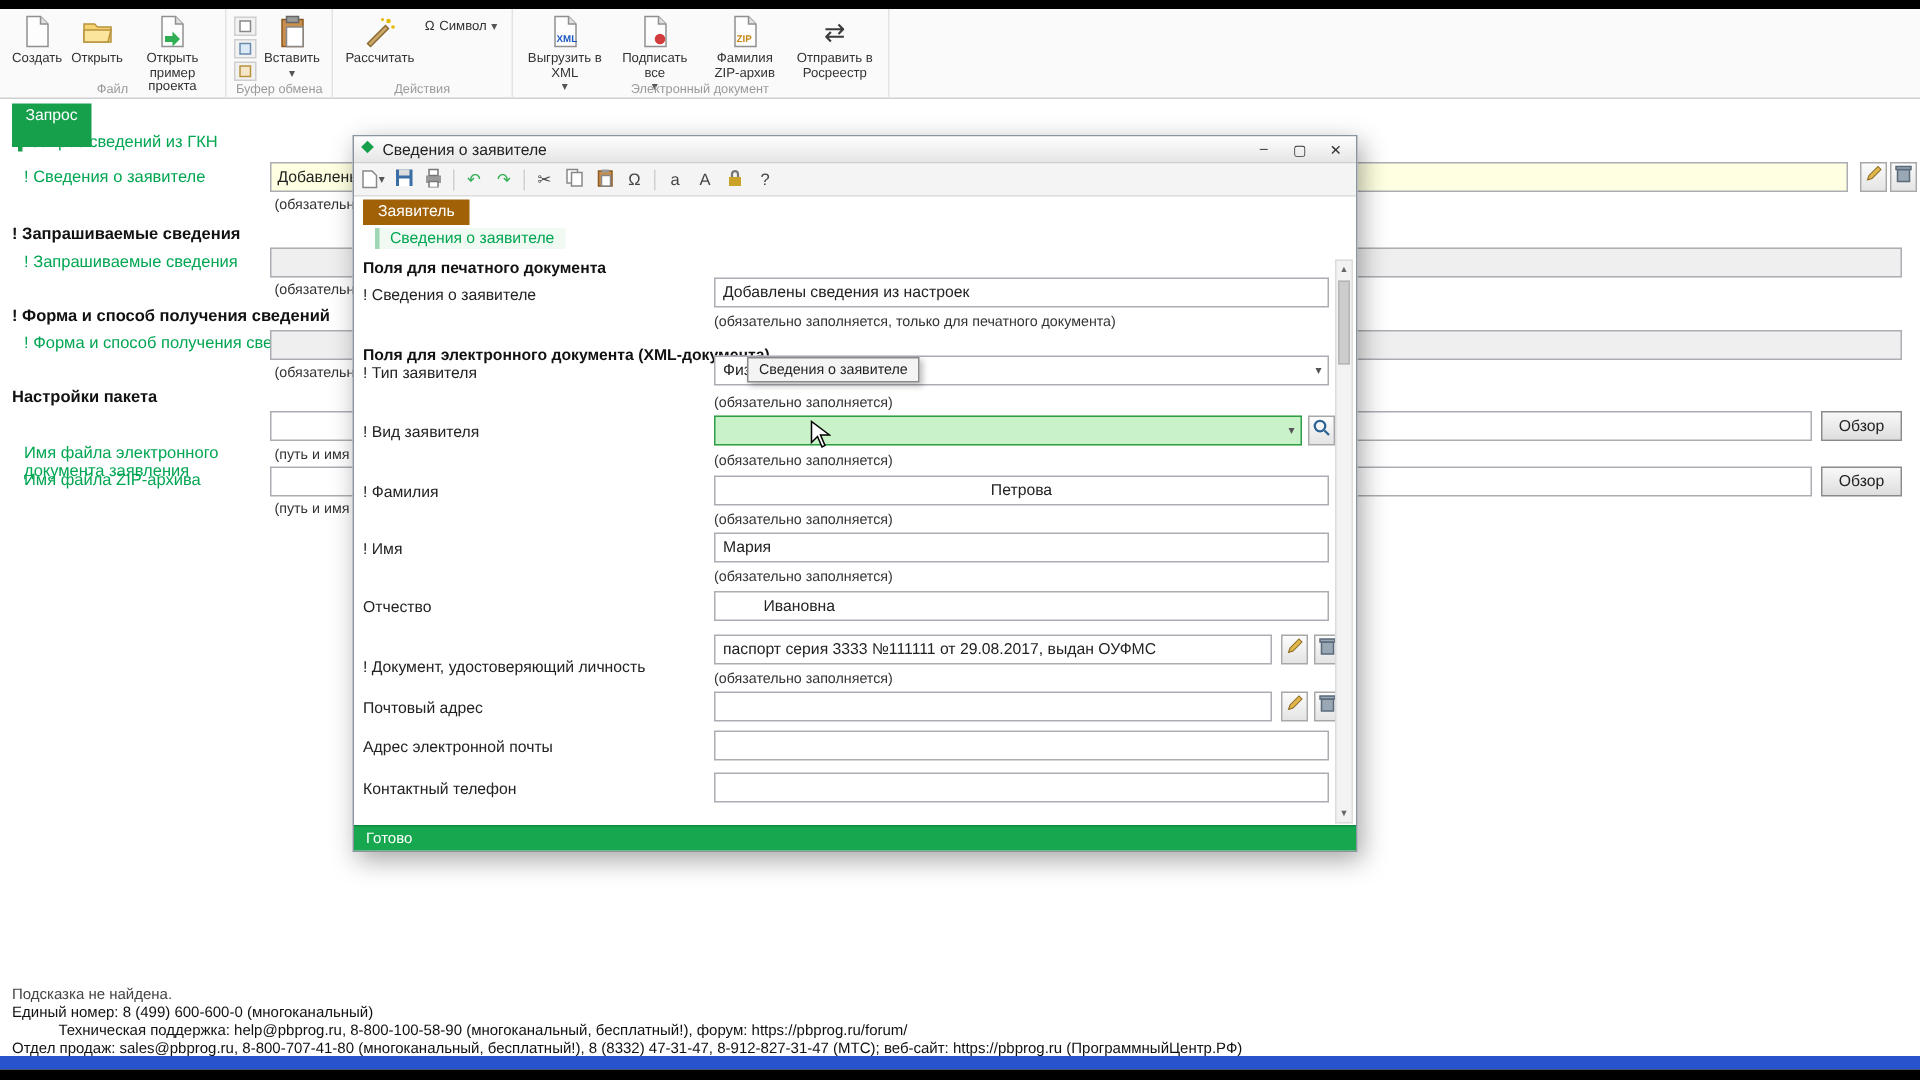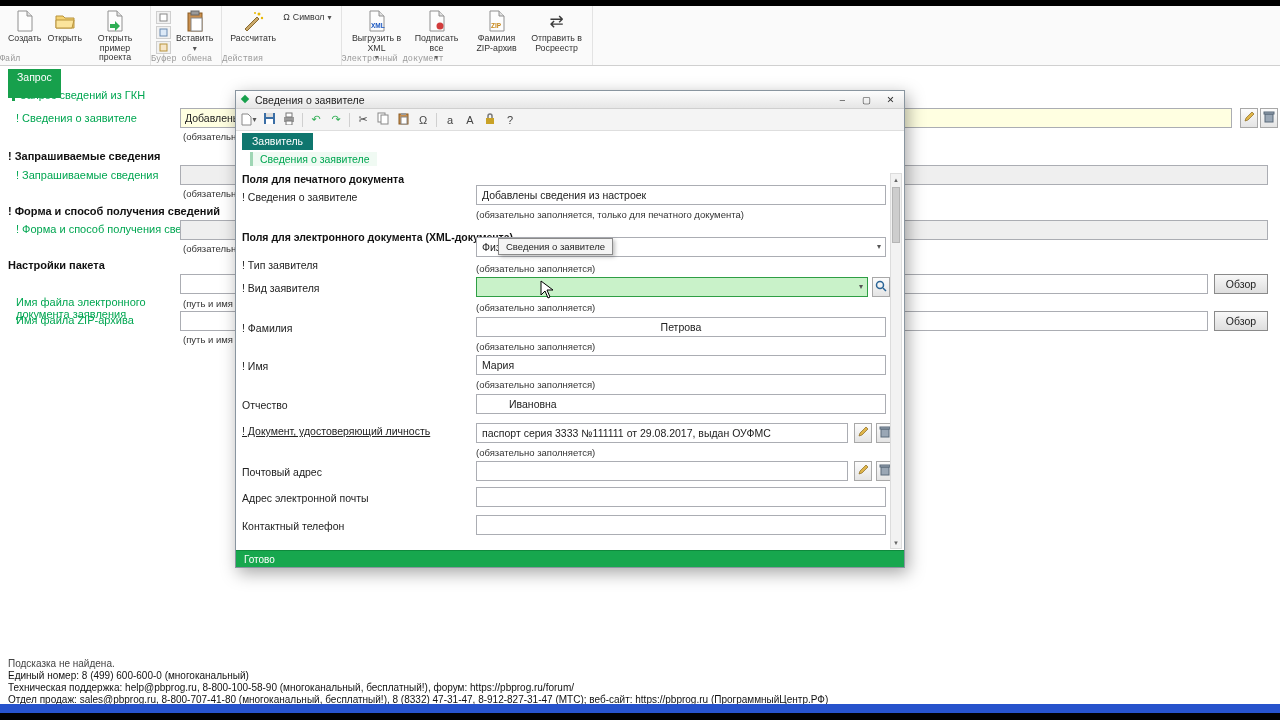--- a/index.html
+++ b/index.html
@@ -6,21 +6,21 @@
   body { background:#444; }
   .screen { position:relative; width:1280px; height:720px; background:#fff; overflow:hidden; }
   .letterbox { position:absolute; left:0; width:100%; background:#000; }
   .lb-top { top:0; height:6px; }
   .lb-bottom { top:713px; height:7px; }
   .blue-strip { position:absolute; left:0; top:704px; width:100%; height:9px; background:#2753cc; }
 
   
   .ribbon { position:absolute; left:0; top:6px; width:100%; height:60px; background:#fafafa; border-bottom:1px solid #d0d0d0; display:flex; align-items:stretch; }
   .rgroup { position:relative; display:flex; align-items:flex-start; padding:2px 5px 12px 5px; border-right:1px solid #e3e3e3; }
-  .rgroup-label { position:absolute; bottom:1px; left:0; right:0; text-align:left; font-size:8.5px; color:#9a9a9a;font-family:Liberation Mono, monospace; }
+  .rgroup-label { position:absolute; bottom:1px; left:0; right:0; text-align:center; font-size:8.5px; color:#9a9a9a; }
   .rbtn { display:flex; flex-direction:column; align-items:center; gap:1px; padding:1px 3px; font-size:8.8px; color:#333; text-align:center; line-height:1.1; max-width:60px; cursor:default; }
   .rbtn .ic { height:24px; display:flex; align-items:center; justify-content:center; }
   .mini-col { display:flex; flex-direction:column; gap:2px; padding-top:3px; margin-right:2px; }
   .mini-btn { width:15px; height:13px; border:1px solid #cfcfcf; background:#f2f2f2; display:flex; align-items:center; justify-content:center; }
   .rbtn-inline { display:flex; align-items:center; gap:3px; font-size:8.8px; color:#333; height:18px; padding:1px 4px; }
   .caret { font-size:8px; color:#555; }
   .glyph-ic { font-size:17px; color:#3a3a3a; line-height:1; }
 
   
   .sb-tab { position:absolute; left:8px; top:69px; background:#17a04c; color:#fff; font-size:10.5px; padding:2px 9px 15px; z-index:5; }
@@ -38,21 +38,21 @@
 
   
   .dialog { position:absolute; left:235px; top:90px; width:670px; height:478px; background:#fff; border:1px solid #89959f; box-shadow:3px 5px 16px rgba(0,0,0,.35); z-index:40; }
   .dlg-title { position:absolute; left:0; top:0; right:0; height:18px; background:linear-gradient(#fdfdfd,#e6e6e6); border-bottom:1px solid #cfcfcf; display:flex; align-items:center; padding:0 4px; gap:5px; font-size:10.5px; color:#222; }
   .dlg-title .grow { flex:1; }
   .win-btn { width:19px; height:14px; display:flex; align-items:center; justify-content:center; font-size:9.5px; color:#333; }
   .dlg-toolbar { position:absolute; left:0; top:18px; right:0; height:22px; background:#f4f4f4; border-bottom:1px solid #dedede; display:flex; align-items:center; gap:2px; padding:0 4px; }
   .tbtn { min-width:18px; height:18px; display:flex; align-items:center; justify-content:center; font-size:11px; color:#444; }
   .tbtn.green { color:#2fae54; }
   .tsep { width:1px; height:14px; background:#d0d0d0; margin:0 2px; }
-  .dlg-tab { position:absolute; left:6px; top:42px; background:#0f766e; color:#fff; font-size:10.5px; padding:2px 10px 3px; }
+  .dlg-tab { position:absolute; left:6px; top:42px; background:#a16207; color:#fff; font-size:10.5px; padding:2px 10px 3px; }
   .dlg-bc { position:absolute; left:14px; top:61px; font-size:10.5px; color:#00a651; border-left:3px solid #9fd6b4; background:#f0faf3; padding:1px 7px; }
   .f-label { position:absolute; left:6px; font-size:10.5px; color:#222; width:228px; line-height:1.2; }
   .f-sec { position:absolute; left:6px; font-size:10.5px; font-weight:bold; color:#111; }
   .d-field { position:absolute; left:240px; width:410px; height:20px; border:1px solid #abadb3; background:#fff; font-size:10.5px; padding:3px 5px; color:#222; white-space:nowrap; overflow:hidden; }
   .d-hint { position:absolute; left:240px; font-size:9.5px; color:#333; }
   .dd-ar { position:absolute; right:4px; top:4px; font-size:8px; color:#555; }
   .f-green { background:#c9f2c9; border:1px solid #2e9e44; }
   .tooltip { position:absolute; left:262px; top:147px; background:#f4f4f4; border:1px solid #8a8a8a; box-shadow:2px 2px 4px rgba(0,0,0,.25); font-size:9.5px; color:#222; padding:2px 7px; z-index:60; white-space:nowrap; }
   .dlg-icon-btn { position:absolute; width:18px; height:20px; border:1px solid #a8a8a8; background:linear-gradient(#fcfcfc,#e4e4e4); display:flex; align-items:center; justify-content:center; }
   .dlg-status { position:absolute; left:0; right:0; bottom:0; height:17px; background:#17a74e; border-top:1px solid #0e8a3c; color:#fff; font-size:10px; display:flex; align-items:center; padding:0 8px; }
@@ -303,21 +303,21 @@
     <div class="dlg-bc">Сведения о заявителе</div>
 
     <div class="f-sec" style="top:82px;">Поля для печатного документа</div>
 
     <div class="f-label" style="top:100px;">! Сведения о заявителе</div>
     <div class="d-field f-yellow" style="top:94px;">Добавлены сведения из настроек</div>
     <div class="d-hint" style="top:118px;">(обязательно заполняется, только для печатного документа)</div>
 
     <div class="f-sec" style="top:140px;">Поля для электронного документа (XML-документа)</div>
 
-    <div class="f-label" style="top:152px;margin-top:16px;">! Тип заявителя</div>
+    <div class="f-label" style="top:152px;">! Тип заявителя</div>
     <div class="d-field f-gray" style="top:146px;">
       <span>Физи</span>
       <span class="dd-ar">▾</span>
     </div>
     <div class="tooltip">Сведения о заявителе</div>
     <div class="d-hint" style="top:172px;">(обязательно заполняется)</div>
 
     <div class="f-label" style="top:191px;">! Вид заявителя</div>
     <div class="d-field f-green" style="top:186px; width:392px;">
       <span></span>
@@ -335,21 +335,21 @@
     <div class="d-field" style="top:226px;text-align:center;">Петрова</div>
     <div class="d-hint" style="top:250px;">(обязательно заполняется)</div>
 
     <div class="f-label" style="top:269px;">! Имя</div>
     <div class="d-field" style="top:264px;">Мария</div>
     <div class="d-hint" style="top:288px;">(обязательно заполняется)</div>
 
     <div class="f-label" style="top:308px;">Отчество</div>
     <div class="d-field" style="top:303px;padding-left:32px;">Ивановна</div>
 
-    <div class="f-label" style="top:334px;text-decoration:underline;">! Документ, удостоверяющий личность</div>
+    <div class="f-label" style="top:348px;">! Документ, удостоверяющий личность</div>
     <div class="d-field" style="top:332px; width:372px;">паспорт серия 3333 №111111 от 29.08.2017, выдан ОУФМС</div>
     <div class="dlg-icon-btn" style="left:618px; top:332px;">
       <span><svg width="12" height="12">
             <path d="M2 10l1-3 6-6 2 2-6 6z" fill="#e0b54a" stroke="#8a6a20" stroke-width="0.7"></path>
           </svg></span>
     </div>
     <div class="dlg-icon-btn" style="left:640px; top:332px;">
       <span><svg width="12" height="13">
             <rect x="2" y="4" width="8" height="8" fill="#9aa7b5" stroke="#5a6a7a"></rect>
             <rect x="1" y="2" width="10" height="2" fill="#9aa7b5" stroke="#5a6a7a"></rect>
@@ -389,18 +389,18 @@
   </div>
 
   <div class="cursor">
     <svg width="14" height="20" viewBox="0 0 14 20">
         <path d="M1 1v14l4-4 3 7 2-1-3-7h6z" fill="#fff" stroke="#000"></path>
       </svg>
   </div>
 
   <div class="status-line" style="top:658px; color:#444;">Подсказка не найдена.</div>
   <div class="status-line" style="top:670px;">Единый номер: 8 (499) 600-600-0 (многоканальный)</div>
-  <div class="status-line" style="top:682px;">Техническая поддержка: help@pbprog.ru, 8-800-100-58-90 (многоканальный, бесплатный!), форум: https://pbprog.ru/forum/</div>
+  <div class="status-line" style="top:682px;margin-left:31px;">Техническая поддержка: help@pbprog.ru, 8-800-100-58-90 (многоканальный, бесплатный!), форум: https://pbprog.ru/forum/</div>
   <div class="status-line" style="top:694px;">Отдел продаж: sales@pbprog.ru, 8-800-707-41-80 (многоканальный, бесплатный!), 8 (8332) 47-31-47, 8-912-827-31-47 (МТС); веб-сайт: https://pbprog.ru (ПрограммныйЦентр.РФ)</div>
 
   <div class="blue-strip"></div>
   <div class="letterbox lb-bottom"></div>
 </div>
 
 </body></html>

